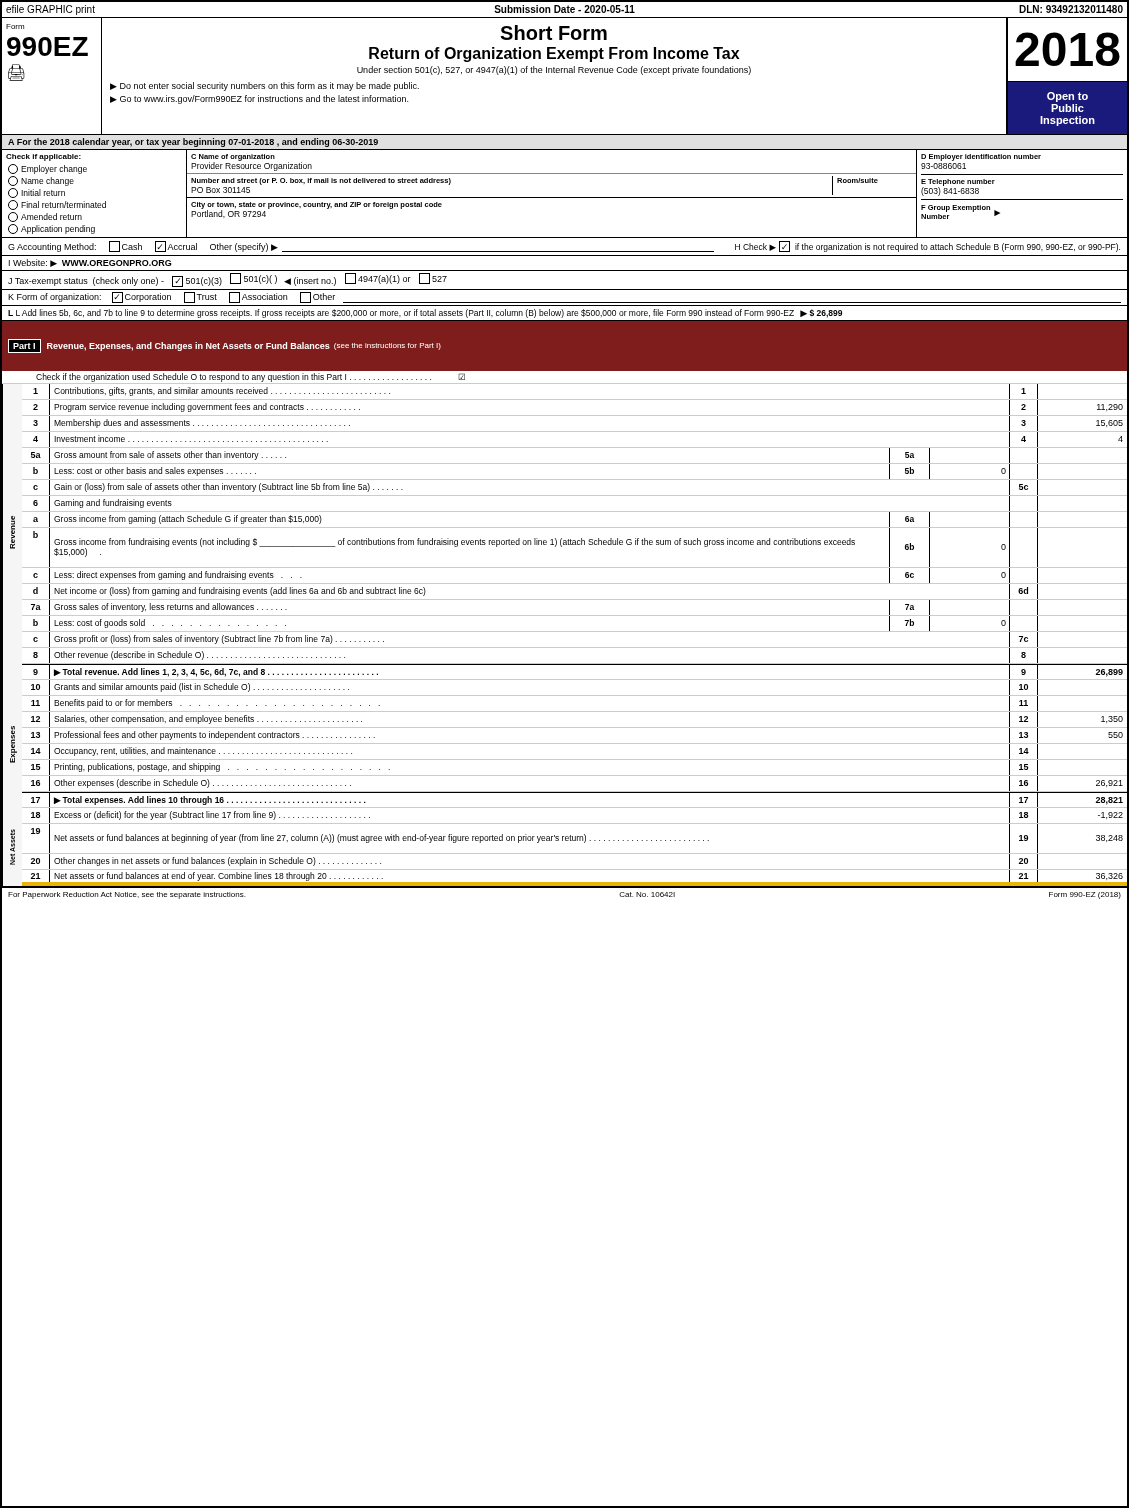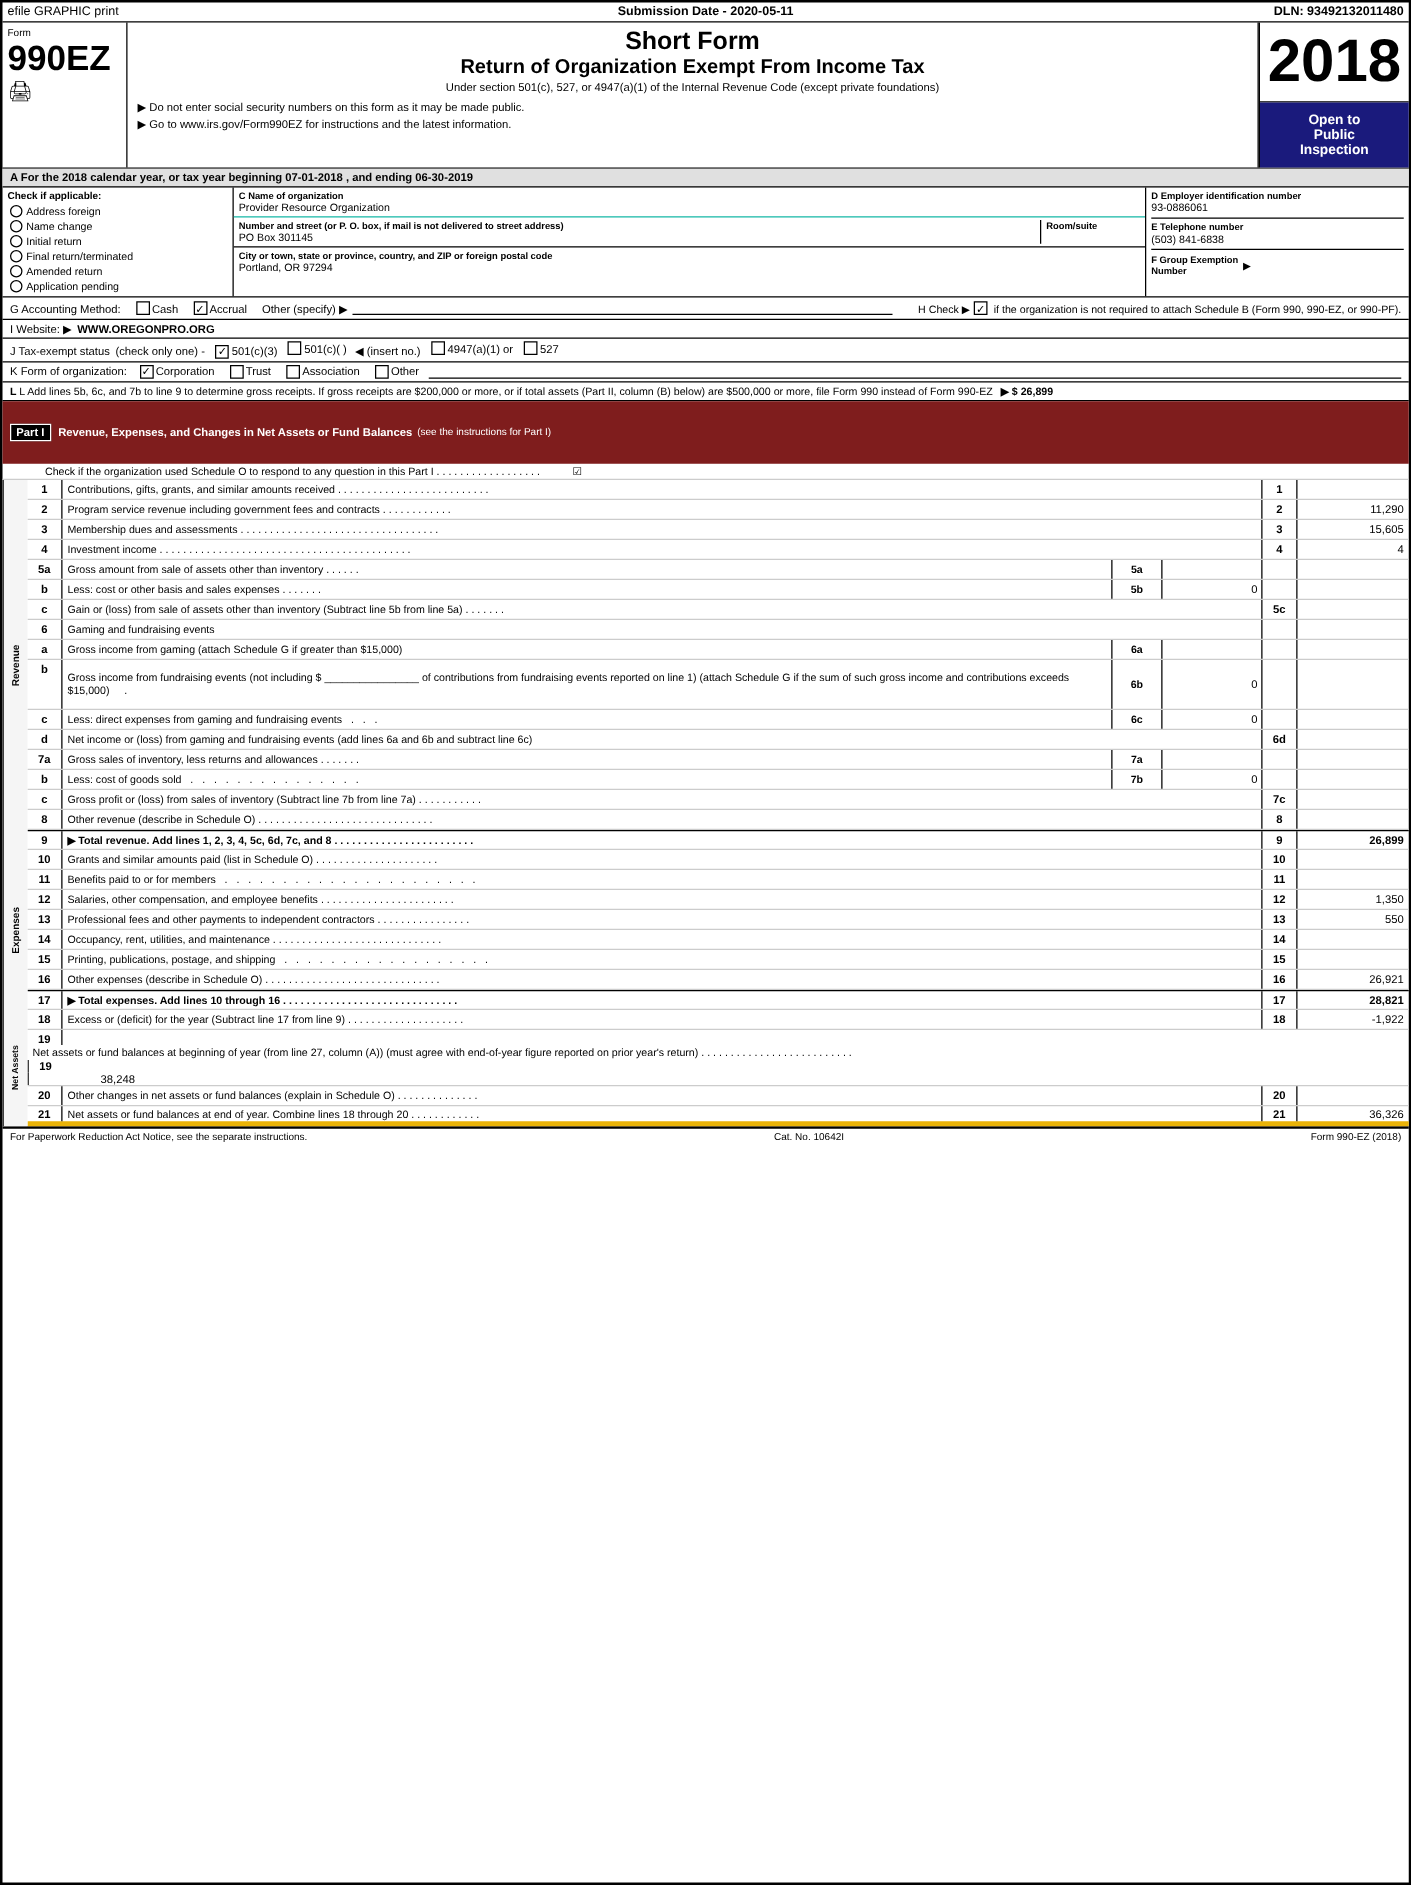--- a/index.html
+++ b/index.html
@@ -205,21 +205,21 @@
   <div class="year-line inner-section">
     <span>A For the 2018 calendar year, or tax year beginning 07-01-2018 , and ending 06-30-2019</span>
   </div>
 
   <div class="inner-section" style="display:flex; border-bottom:1px solid #000;">
 
     <div style="width:185px; border-right:1px solid #000; padding:2px 4px; font-size:8.5px;">
       <div style="font-size:8px; font-weight:bold; margin-bottom:2px;">Check if applicable:</div>
       <div class="check-item">
         <div class="check-circle"></div>
-        <span>Address foreign</span>
+        <span>Employer change</span>
       </div>
       <div class="check-item">
         <div class="check-circle"></div>
         <span>Name change</span>
       </div>
       <div class="check-item">
         <div class="check-circle"></div>
         <span>Initial return</span>
       </div>
       <div class="check-item">
@@ -569,21 +569,21 @@
     <div style="width:20px; border-right:1px solid #000; display:flex; align-items:center; justify-content:center; font-size:7px; font-weight:bold; writing-mode:vertical-rl; text-orientation:mixed; transform:rotate(180deg); background:#f5f5f5;">Net Assets</div>
     <div style="flex:1;">
 
       <div style="display:flex; border-bottom:1px solid #ccc; min-height:16px;">
         <div style="width:28px; border-right:1px solid #000; display:flex; align-items:center; justify-content:center; font-size:9px; font-weight:bold; flex-shrink:0;">18</div>
         <div style="flex:1; padding:1px 4px; font-size:8.5px; display:flex; align-items:center;">Excess or (deficit) for the year (Subtract line 17 from line 9) . . . . . . . . . . . . . . . . . . . .</div>
         <div style="width:28px; border-left:1px solid #000; display:flex; align-items:center; justify-content:center; font-size:9px; font-weight:bold;">18</div>
         <div style="width:90px; border-left:1px solid #000; display:flex; align-items:center; justify-content:flex-end; padding-right:4px; font-size:9px;">-1,922</div>
       </div>
 
-      <div style="display:flex; border-bottom:1px solid #ccc; min-height:30px;flex-direction:column;">
+      <div style="display:flex; border-bottom:1px solid #ccc; min-height:30px;">
         <div style="width:28px; border-right:1px solid #000; display:flex; align-items:flex-start; padding-top:2px; justify-content:center; font-size:9px; font-weight:bold; flex-shrink:0;">19</div>
         <div style="flex:1; padding:1px 4px; font-size:8.5px; display:flex; align-items:center; flex-wrap:wrap;">Net assets or fund balances at beginning of year (from line 27, column (A)) (must agree with end-of-year figure reported on prior year's return) . . . . . . . . . . . . . . . . . . . . . . . . . .</div>
         <div style="width:28px; border-left:1px solid #000; display:flex; align-items:center; justify-content:center; font-size:9px; font-weight:bold;">19</div>
         <div style="width:90px; border-left:1px solid #000; display:flex; align-items:center; justify-content:flex-end; padding-right:4px; font-size:9px;">38,248</div>
       </div>
 
       <div style="display:flex; border-bottom:1px solid #ccc; min-height:16px;">
         <div style="width:28px; border-right:1px solid #000; display:flex; align-items:center; justify-content:center; font-size:9px; font-weight:bold; flex-shrink:0;">20</div>
         <div style="flex:1; padding:1px 4px; font-size:8.5px; display:flex; align-items:center;">Other changes in net assets or fund balances (explain in Schedule O) . . . . . . . . . . . . . .</div>
         <div style="width:28px; border-left:1px solid #000; display:flex; align-items:center; justify-content:center; font-size:9px; font-weight:bold;">20</div>

